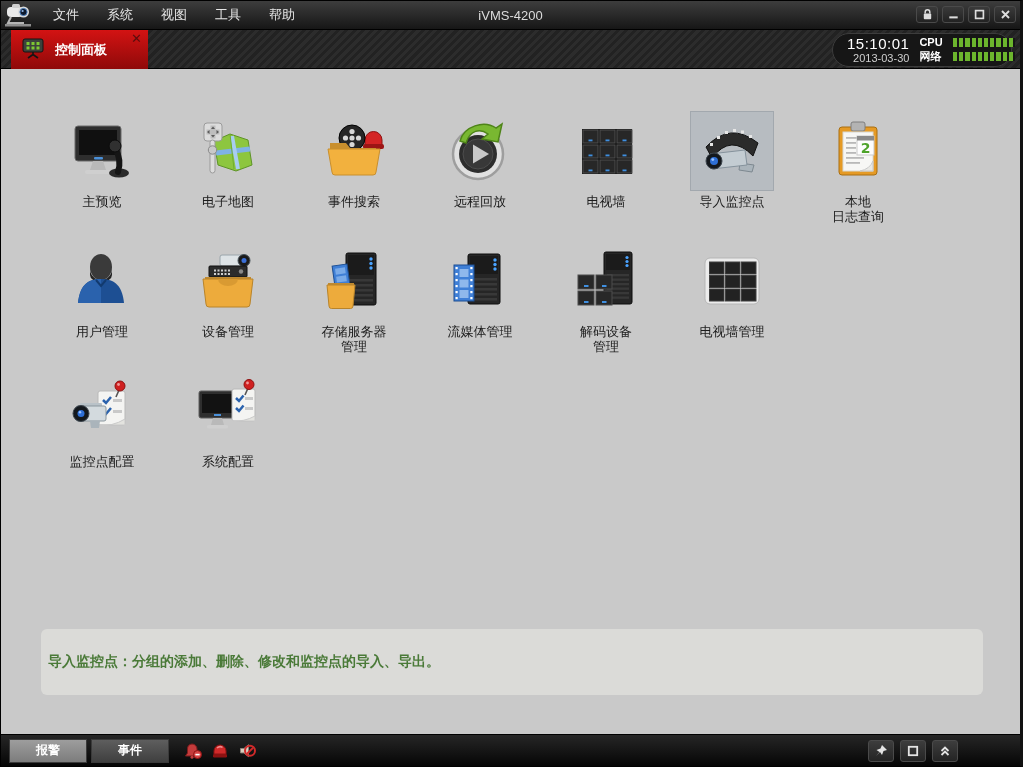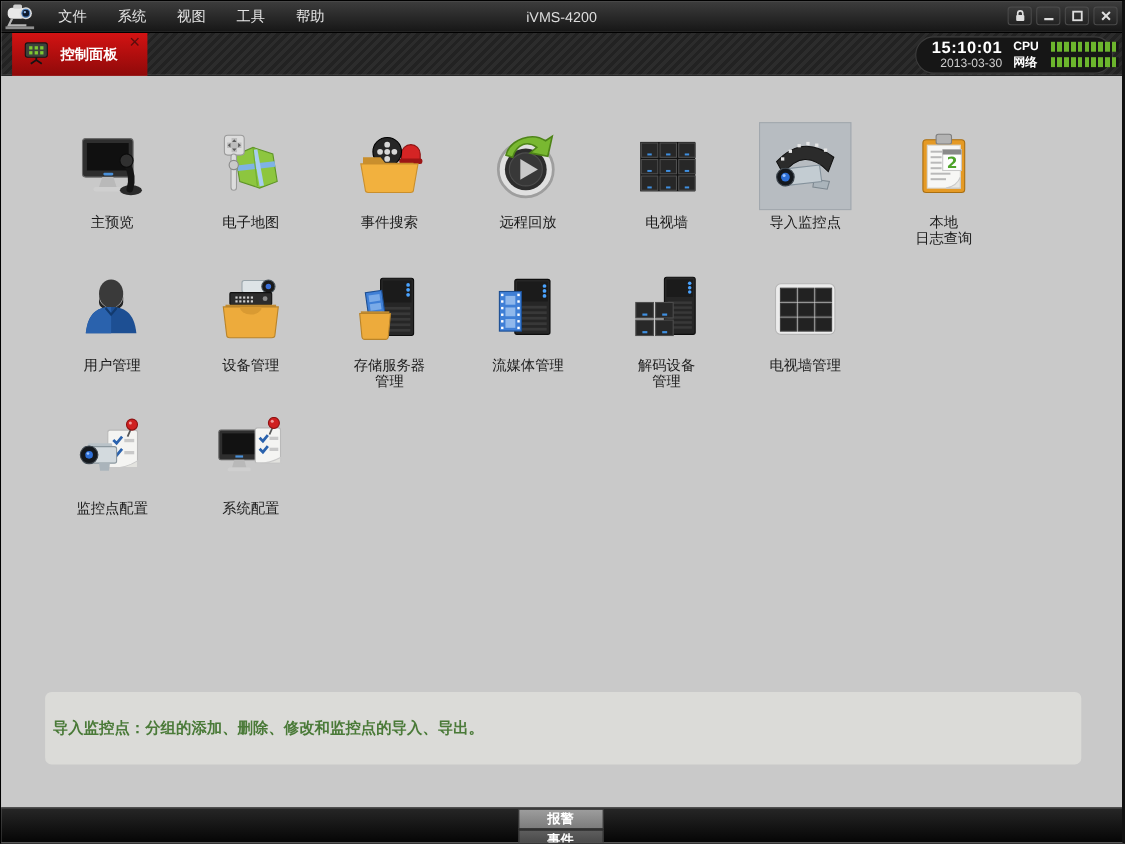--- a/index.html
+++ b/index.html
@@ -18,32 +18,32 @@
     font-size:13px; pointer-events:none; }
   .win-controls { position:absolute; right:4px; top:5px; display:flex; gap:4px; }
   .win-btn { width:22px; height:17px; background:linear-gradient(#3a3a3a,#222);
     border:1px solid #4a4a4a; border-radius:3px; display:flex; align-items:center;
     justify-content:center; cursor:pointer; }
 
   
   .tabbar { position:absolute; top:28px; left:0; right:0; height:40px;
     background:repeating-linear-gradient(135deg,#2c2c2c 0 3px,#222 3px 6px);
     border-top:1px solid #000; border-bottom:1px solid #000; }
-  .tab { position:absolute; left:10px; top:0; width:123px; height:40px;
+  .tab { position:absolute; left:10px; top:0; width:137px; height:40px;
     background:linear-gradient(#d31313,#8d0909); display:flex; align-items:center;
     padding-left:10px; cursor:pointer; }
   .tab-icon { margin-right:10px; }
   .tab-label { color:#fff; font-size:13px; font-weight:bold; }
   .tab-close { position:absolute; top:2px; right:6px; color:#5a0d0d; font-size:13px;
     font-weight:bold; cursor:pointer; line-height:14px; }
   .status-pill { position:absolute; right:8px; top:3px; height:34px; width:180px;
     background:#161616; border:1px solid #3c3c3c; border-radius:17px;
     display:flex; align-items:center; padding:0 10px 0 14px; }
   .clock { text-align:right; margin-right:10px; }
-  .clock-time { color:#fff; font-size:15px; font-weight:bold; line-height:16px; letter-spacing:.5px; }
+  .clock-time { color:#fff; font-size:15px; font-weight:normal; line-height:16px; letter-spacing:.5px; }
   .clock-date { color:#cfcfcf; font-size:11px; line-height:12px; }
   .meters { display:flex; flex-direction:column; gap:1px; }
   .meter-row { display:flex; align-items:center; }
   .meter-label { color:#fff; font-size:11px; font-weight:bold; width:34px; }
   .meter-bar { width:62px; height:9px;
     background:repeating-linear-gradient(90deg,#6cb52d 0 4.2px,#161616 4.2px 6.2px); }
 
   
   .content { position:absolute; top:68px; left:0; right:0; bottom:32px; background:#c9c9c9; }
   .grid { padding:42px 0 0 38px; }
@@ -53,21 +53,21 @@
   .iconbox.selected { background:#b7bcc1; border:1px solid #a2a8ae; }
   .cell-label { margin-top:3px; font-size:13px; color:#1c1c1c; text-align:center;
     line-height:15px; white-space:pre-line; }
   .info-panel { position:absolute; left:40px; top:560px; width:942px; height:66px;
     background:#dbdbd8; border-radius:6px; display:flex; align-items:center; padding-left:7px; }
   .info-text { color:#4a7a38; font-size:14px; font-weight:bold; }
 
   
   .statusbar { position:absolute; bottom:0; left:0; right:0; height:32px;
     background:linear-gradient(#262626,#050505); border-top:1px solid #000;
-    display:flex; align-items:center; padding:0 6px 0 8px;flex-direction:column; }
+    display:flex; align-items:center; padding:0 6px 0 8px; }
   .sb-btn { width:78px; height:24px; border:1px solid #3a3a3a; color:#fff; font-size:12px;
     font-weight:bold; display:flex; align-items:center; justify-content:center;
     cursor:pointer; margin-right:4px; }
   .sb-btn.alarm { background:linear-gradient(#9d9d9d,#7c7c7c); }
   .sb-btn.event { background:linear-gradient(#5e5e5e,#3f3f3f); }
   .sb-icons { display:flex; align-items:center; gap:7px; margin-left:10px; }
   .sb-mini { width:20px; height:20px; display:flex; align-items:center; justify-content:center; cursor:pointer; }
   .sb-spacer { flex:1; }
   .sb-right { display:flex; gap:6px; margin-right:56px; }
   .sb-rbtn { width:26px; height:22px; background:linear-gradient(#3d3d3d,#242424);

